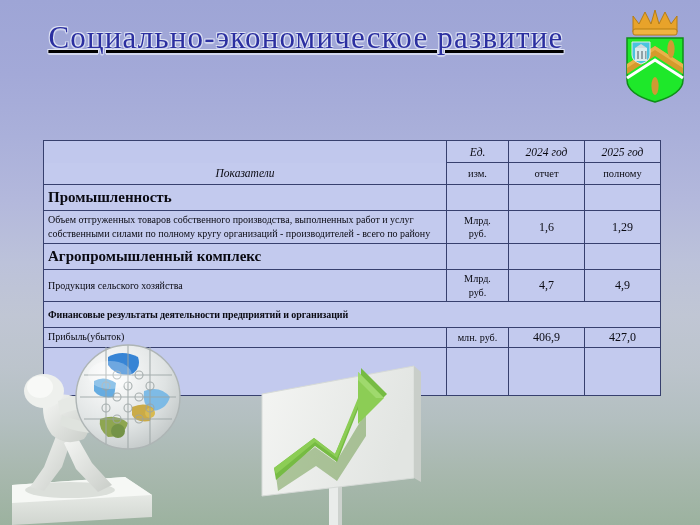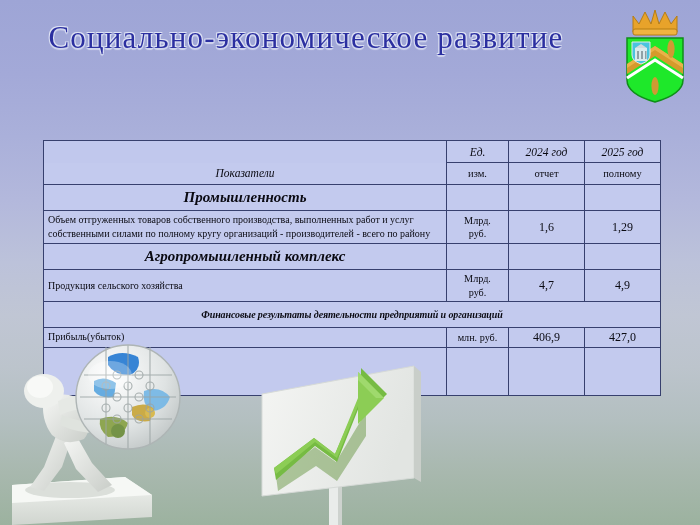--- a/index.html
+++ b/index.html
@@ -12,20 +12,21 @@
         #9ea5d6 0%, #a3a9d8 14%, #aab0da 26%,
         #b3b8dc 38%, #bcc2da 50%, #c0c6d4 60%,
         #bcc4cc 70%, #b3bfc0 80%, #a8b8ae 90%, #9cb29f 100%);
   }
   .slide { position: absolute; inset: 0; }
 
   
   .title-block {
     position: absolute; left: 0; top: 18px; width: 612px;
     text-align: center;
+    text-decoration: underline;
   }
   .title-line {
     font-family: "Liberation Serif", serif;
     font-size: 31px;
     color: #2b2fa0;
     letter-spacing: 1.2px;
     line-height: 1.32;
     white-space: nowrap;
     text-shadow:
        -1px -1px 0 #dfe3f4, 1px -1px 0 #dfe3f4,
@@ -58,22 +59,22 @@
   col.c3 { width: 76px; }
   col.c4 { width: 76px; }
 
   .hdr-ind { text-align: center; font-size: 11.5px; padding: 4px 4px 5px; height: 22px; font-style: italic; }
   .hdr-ind.top { height: 22px; border-bottom: none !important; background: #c1c8ed; }
   .hdr-unit { text-align: center; font-size: 10.5px; height: 22px; }
 
   td.blank { border-top: none !important; }
 
   .section {
-    text-align: center;
-    font-style: italic; font-weight: bold;
+    text-align: left;
+    font-weight: bold;
     font-size: 15px; height: 26px;
     padding: 2px 8px;
     background: #c5cbef;
     white-space: nowrap;
   }
   .section.wide { font-size: 10px; letter-spacing: -0.1px; }
 
   .sect-filler { background: #ccd3f2; border-left: 1px solid #37406e; }
 
   .row-label {

